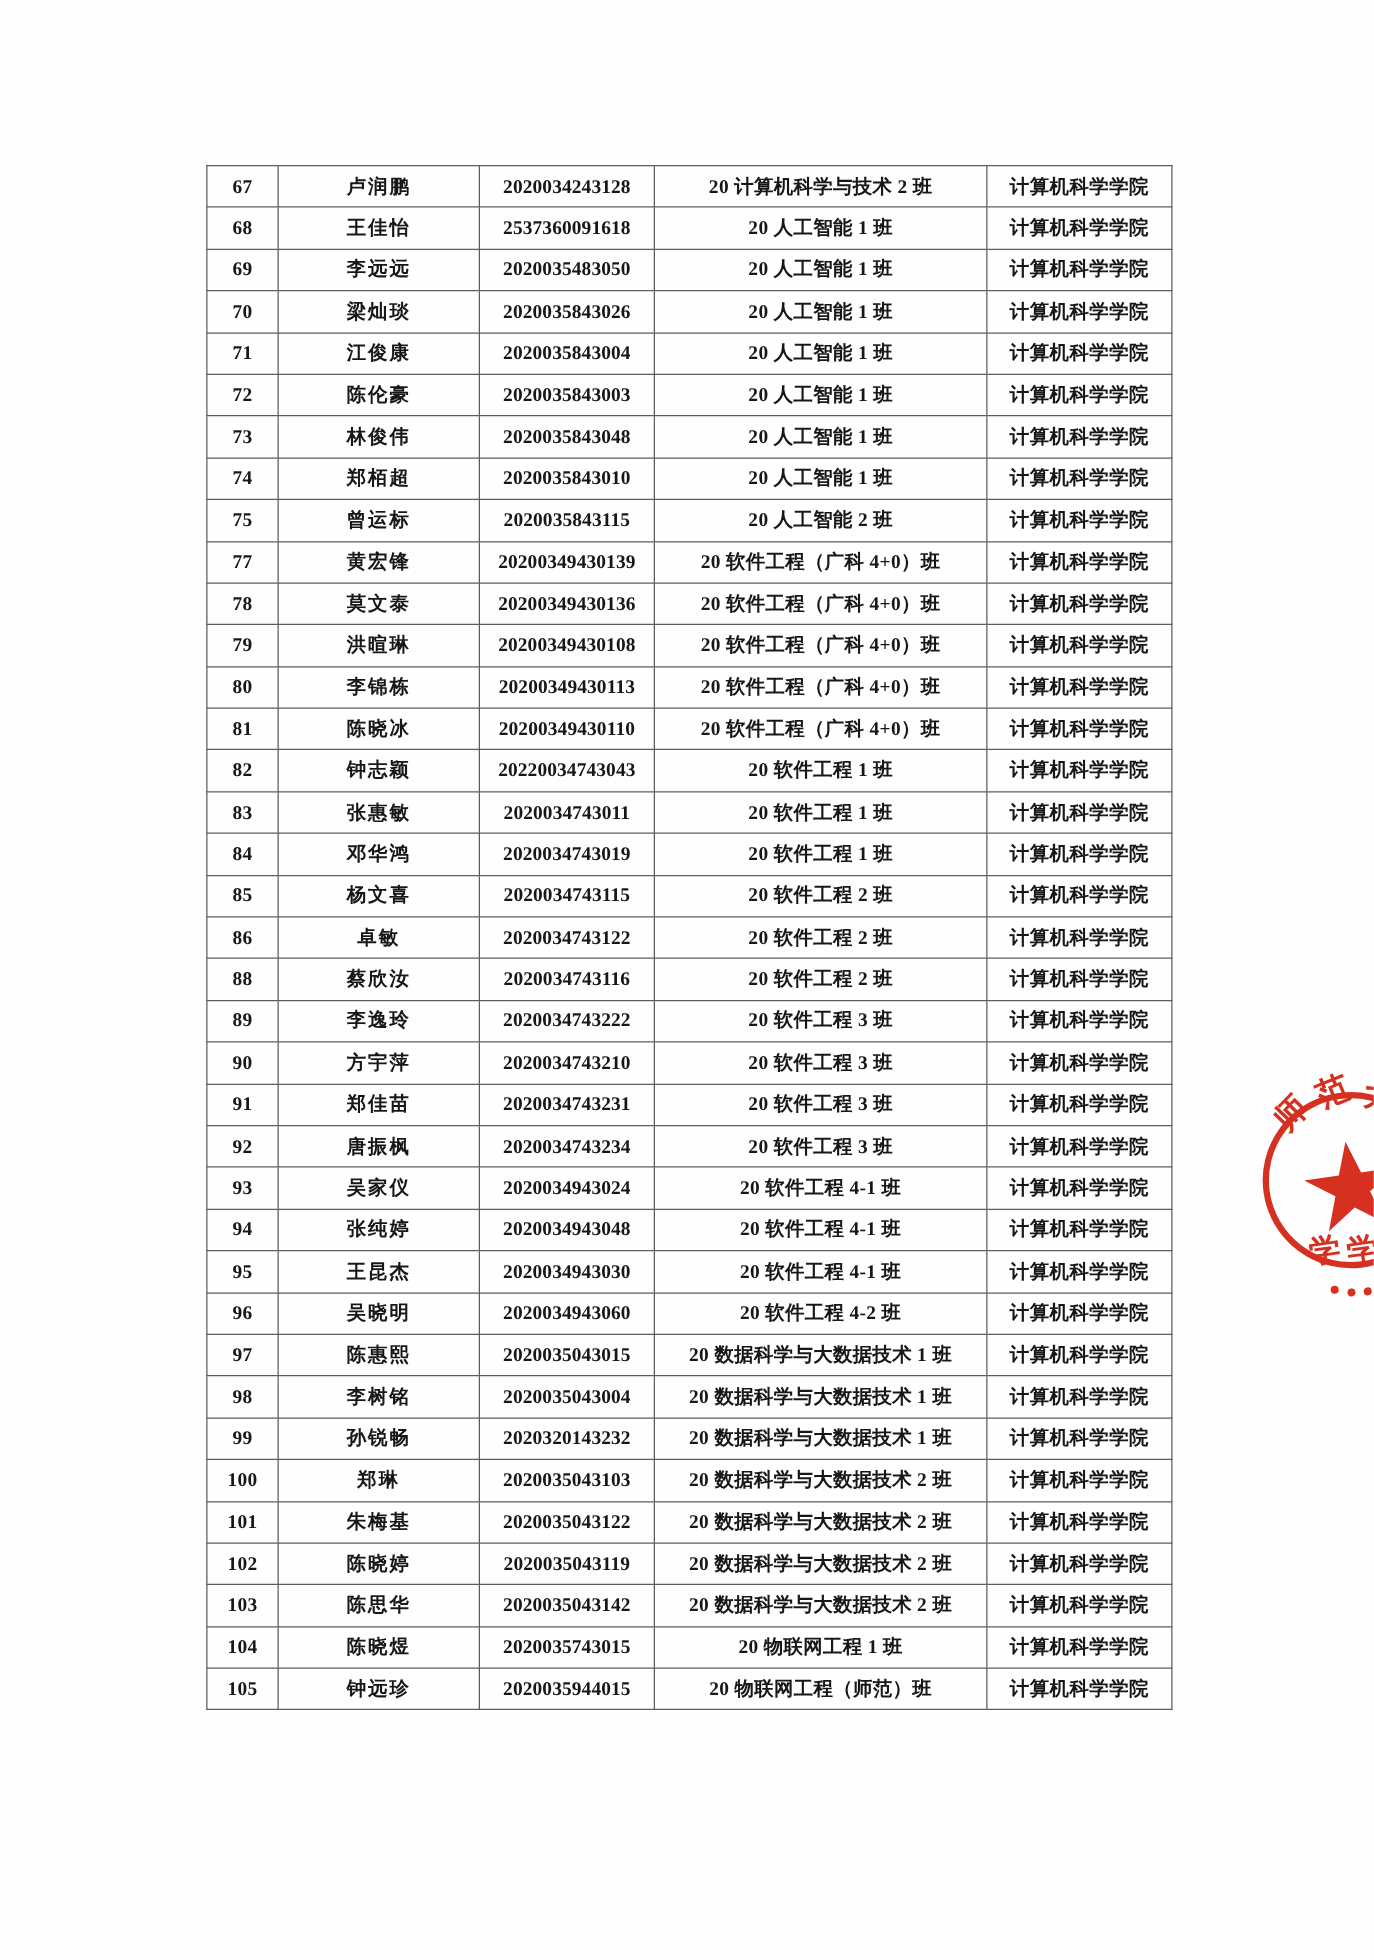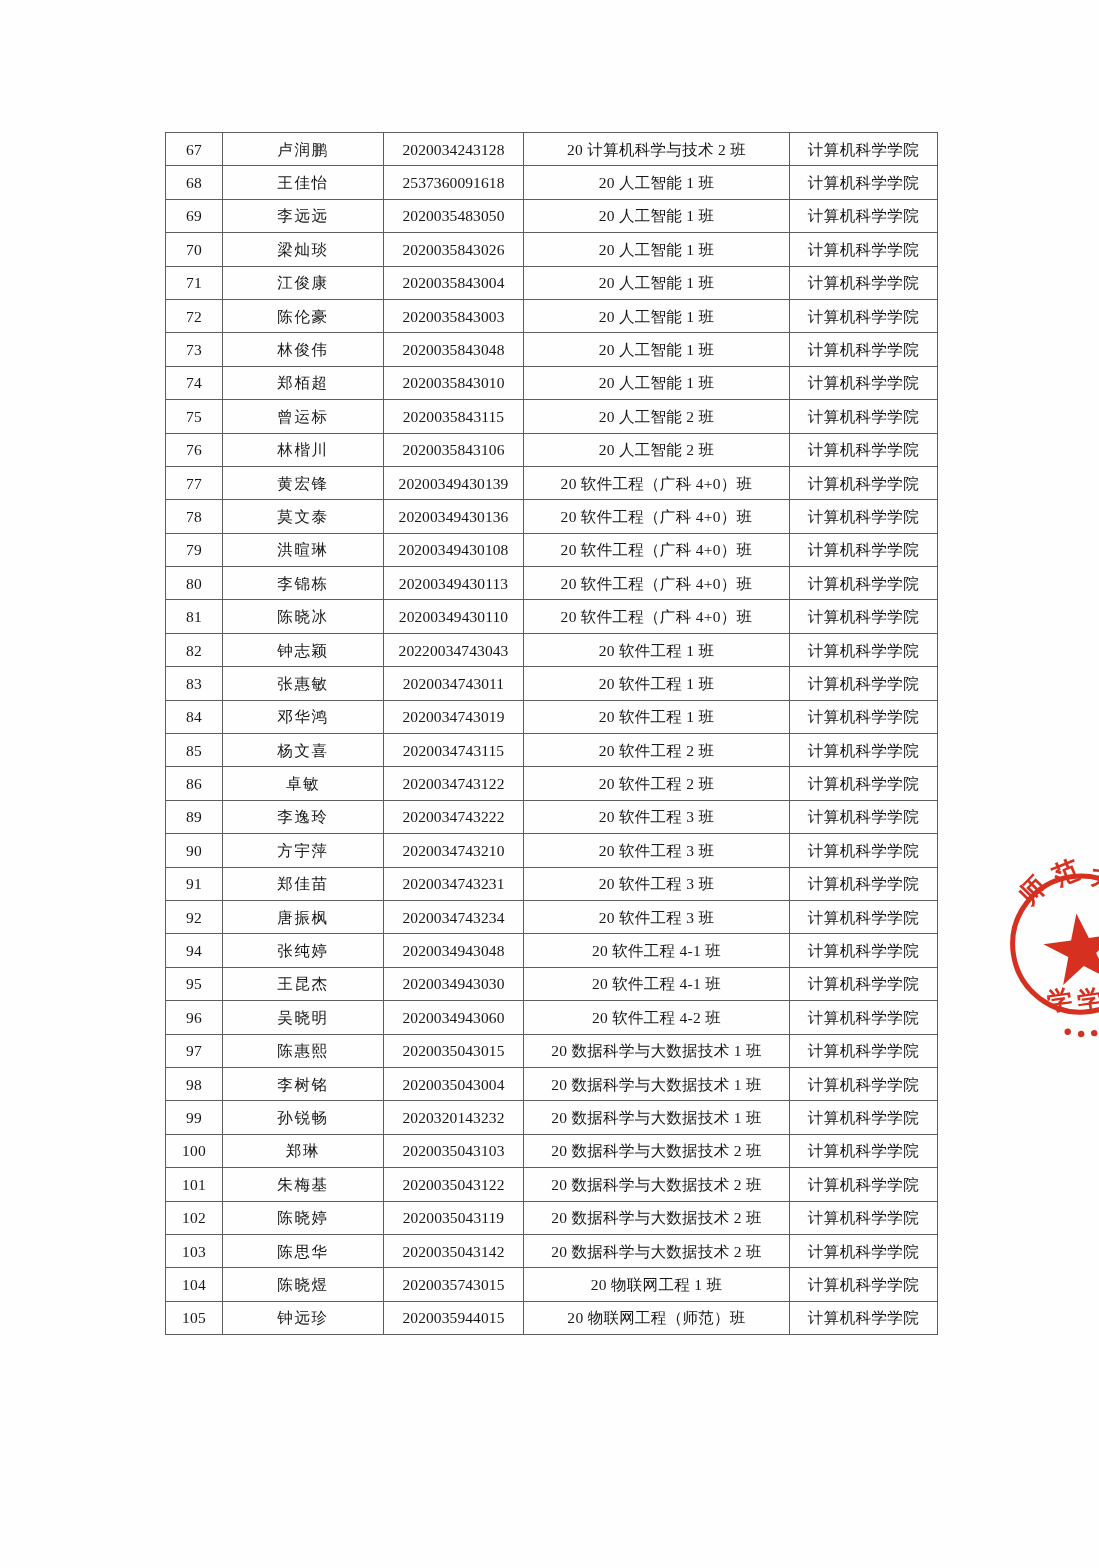--- a/index.html
+++ b/index.html
@@ -27,20 +27,21 @@
     position: absolute;
     left: 165px;
     top: 132px;
     width: 772px;
   }
 
   table.roster {
     border-collapse: collapse;
     width: 772px;
     table-layout: fixed;
+    font-weight: bold;
   }
 
   table.roster td {
     border: 1px solid #5d5d5d;
     height: 32.4px;
     padding: 0 2px;
     text-align: center;
     vertical-align: middle;
     color: #17171a;
     font-size: 15.5px;
@@ -172,27 +173,20 @@
           <td class="college">计算机科学学院</td>
         </tr>
         <tr>
           <td class="seq">75</td>
           <td class="name">曾运标</td>
           <td class="sid">2020035843115</td>
           <td class="klass">20 人工智能 2 班</td>
           <td class="college">计算机科学学院</td>
         </tr>
         <tr>
-          <td class="seq">76</td>
-          <td class="name">林楷川</td>
-          <td class="sid">2020035843106</td>
-          <td class="klass">20 人工智能 2 班</td>
-          <td class="college">计算机科学学院</td>
-        </tr>
-        <tr>
           <td class="seq">77</td>
           <td class="name">黄宏锋</td>
           <td class="sid">20200349430139</td>
           <td class="klass">20 软件工程（广科 4+0）班</td>
           <td class="college">计算机科学学院</td>
         </tr>
         <tr>
           <td class="seq">78</td>
           <td class="name">莫文泰</td>
           <td class="sid">20200349430136</td>
@@ -249,20 +243,27 @@
           <td class="college">计算机科学学院</td>
         </tr>
         <tr>
           <td class="seq">86</td>
           <td class="name">卓敏</td>
           <td class="sid">2020034743122</td>
           <td class="klass">20 软件工程 2 班</td>
           <td class="college">计算机科学学院</td>
         </tr>
         <tr>
+          <td class="seq">88</td>
+          <td class="name">蔡欣汝</td>
+          <td class="sid">2020034743116</td>
+          <td class="klass">20 软件工程 2 班</td>
+          <td class="college">计算机科学学院</td>
+        </tr>
+        <tr>
           <td class="seq">89</td>
           <td class="name">李逸玲</td>
           <td class="sid">2020034743222</td>
           <td class="klass">20 软件工程 3 班</td>
           <td class="college">计算机科学学院</td>
         </tr>
         <tr>
           <td class="seq">90</td>
           <td class="name">方宇萍</td>
           <td class="sid">2020034743210</td>
@@ -274,20 +275,27 @@
           <td class="name">郑佳苗</td>
           <td class="sid">2020034743231</td>
           <td class="klass">20 软件工程 3 班</td>
           <td class="college">计算机科学学院</td>
         </tr>
         <tr>
           <td class="seq">92</td>
           <td class="name">唐振枫</td>
           <td class="sid">2020034743234</td>
           <td class="klass">20 软件工程 3 班</td>
+          <td class="college">计算机科学学院</td>
+        </tr>
+        <tr>
+          <td class="seq">93</td>
+          <td class="name">吴家仪</td>
+          <td class="sid">2020034943024</td>
+          <td class="klass">20 软件工程 4-1 班</td>
           <td class="college">计算机科学学院</td>
         </tr>
         <tr>
           <td class="seq">94</td>
           <td class="name">张纯婷</td>
           <td class="sid">2020034943048</td>
           <td class="klass">20 软件工程 4-1 班</td>
           <td class="college">计算机科学学院</td>
         </tr>
         <tr>

